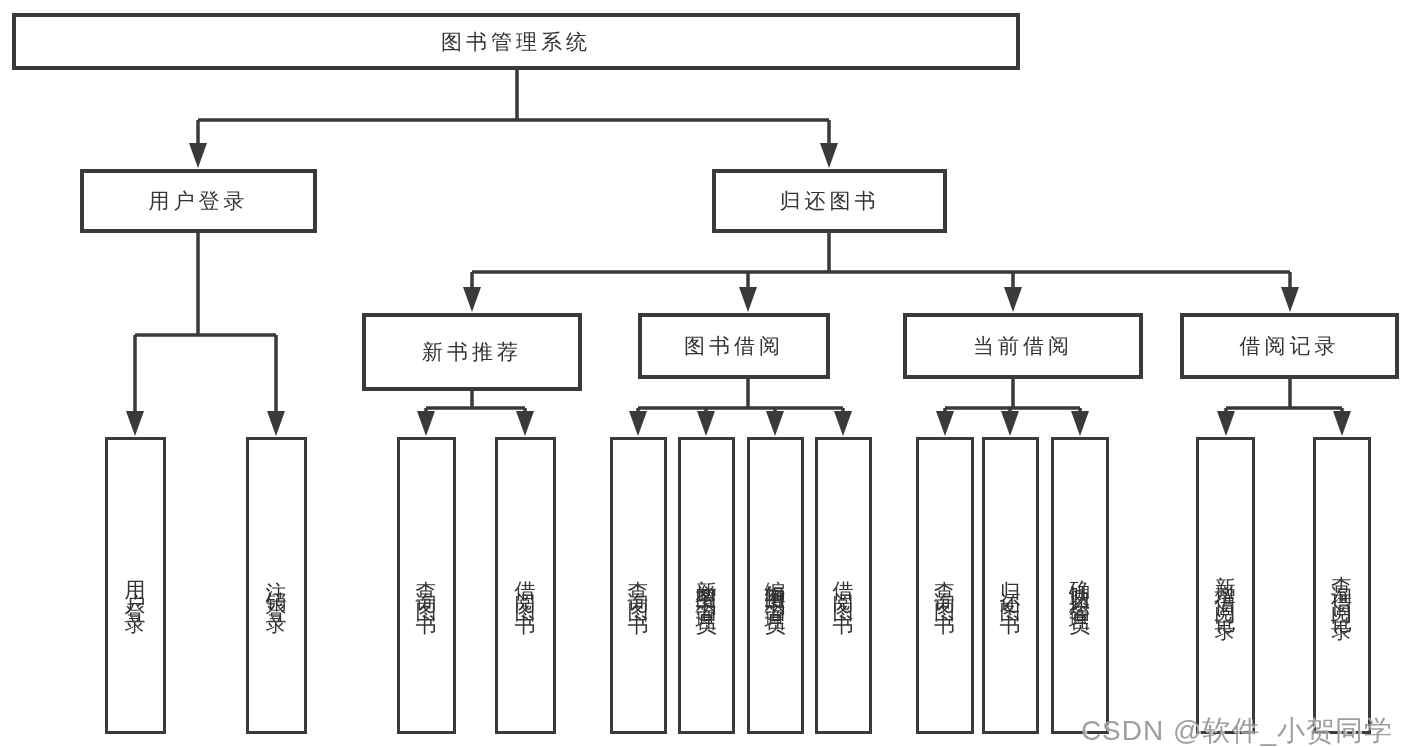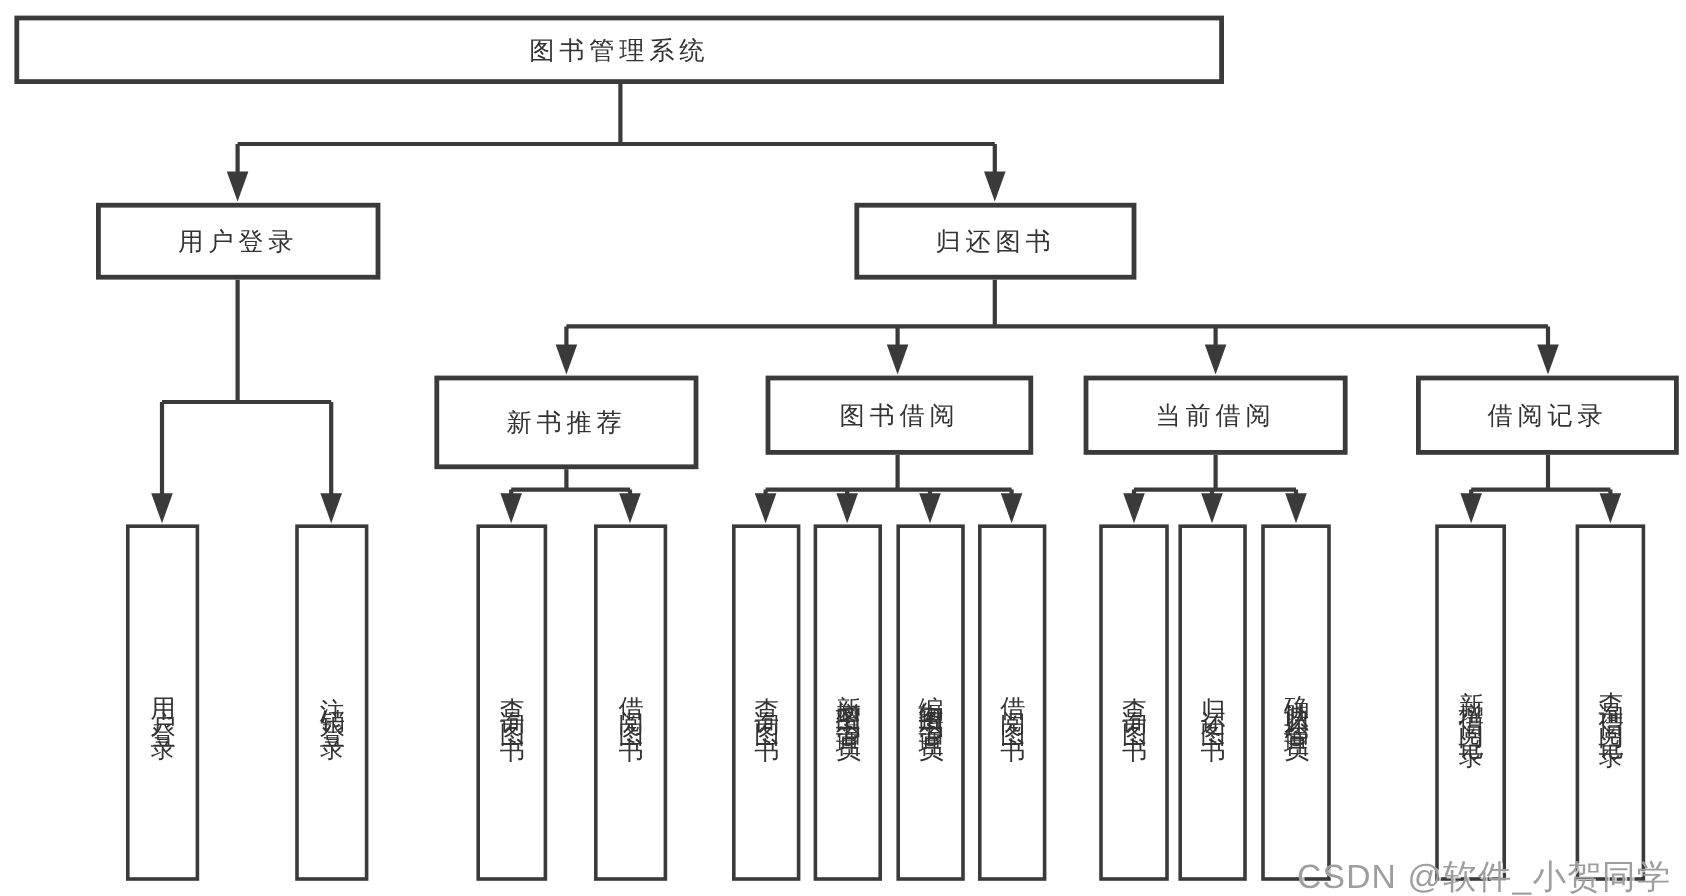--- a/index.html
+++ b/index.html
@@ -85,24 +85,24 @@
   <div class="box" style="left:80px;top:169px;width:237px;height:64px;">
     <span>用户登录</span>
   </div>
   <div class="box" style="left:712px;top:169px;width:235px;height:64px;">
     <span>归还图书</span>
   </div>
 
   <div class="box" style="left:362px;top:313px;width:220px;height:78px;">
     <span>新书推荐</span>
   </div>
-  <div class="box" style="left:638px;top:313px;width:223px;height:66px;">
+  <div class="box" style="left:638px;top:313px;width:192px;height:66px;">
     <span>图书借阅</span>
   </div>
-  <div class="box" style="left:903px;top:313px;width:220px;height:66px;">
+  <div class="box" style="left:903px;top:313px;width:240px;height:66px;">
     <span>当前借阅</span>
   </div>
   <div class="box" style="left:1180px;top:313px;width:219px;height:66px;">
     <span>借阅记录</span>
   </div>
 
   <div class="box leaf" style="left:105px;top:437px;width:61px;height:297px;">
     <span class="vtext">用户登录</span>
   </div>
   <div class="box leaf" style="left:246px;top:437px;width:61px;height:297px;">

